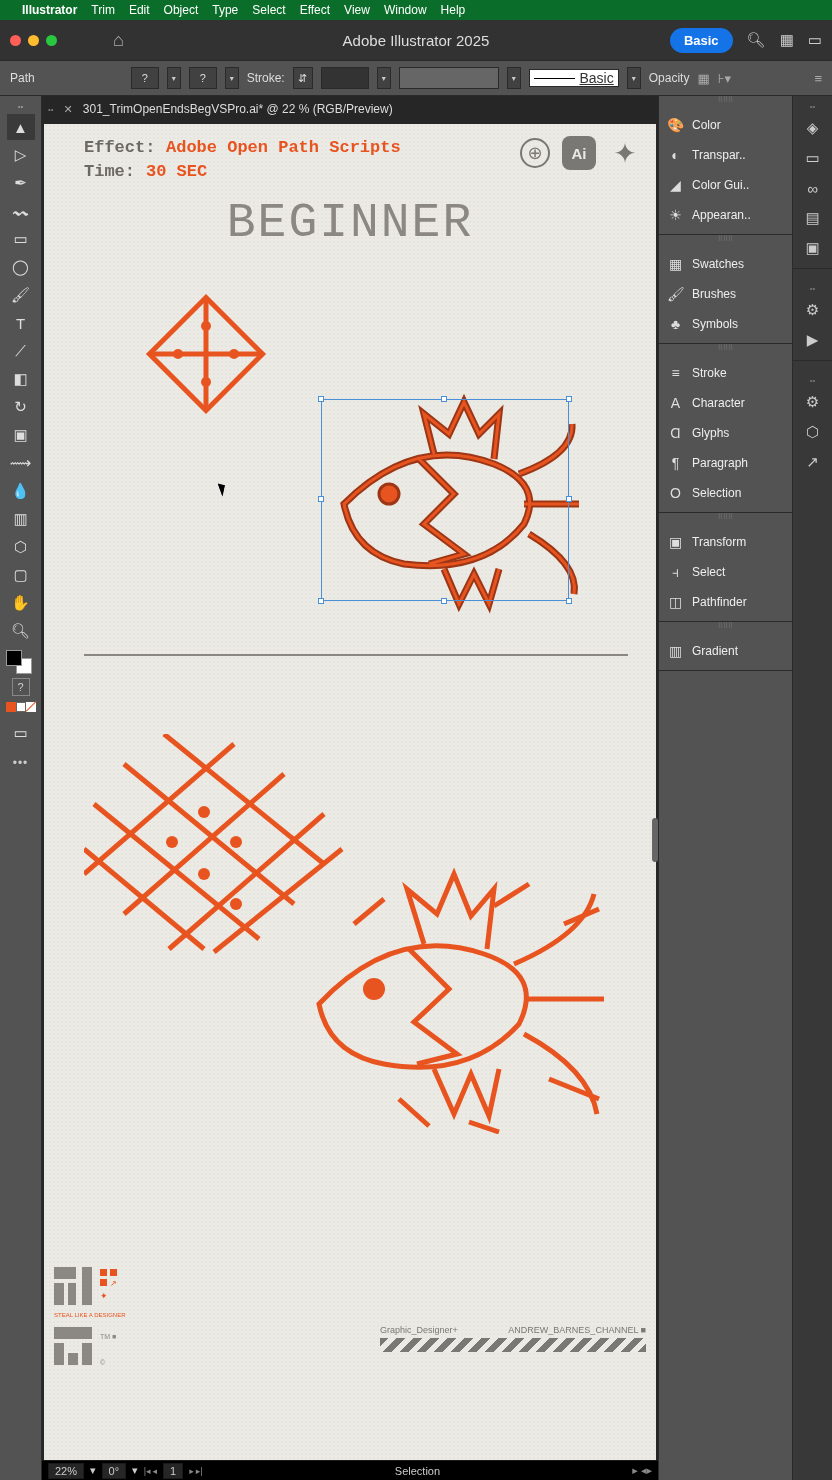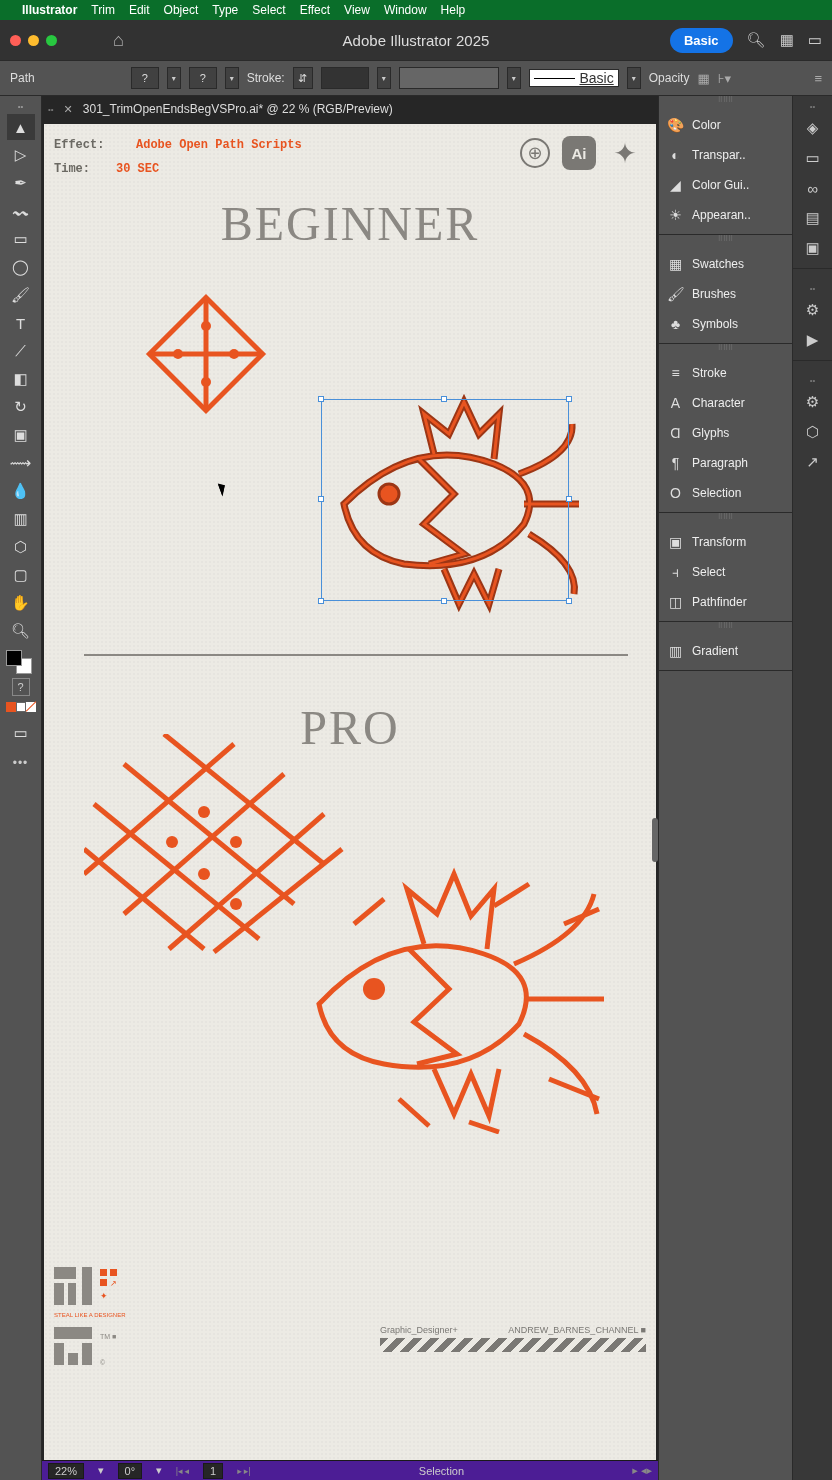--- a/index.html
+++ b/index.html
@@ -142,35 +142,35 @@
     background:#eceae4;
     margin: 2px 2px 0 2px;
     flex:1;
     position:relative;
     
     background-image: radial-gradient(circle, rgba(0,0,0,0.025) 1px, transparent 1px);
     background-size: 4px 4px;
   }
 
   
-  .hdr-line { position:absolute; font-family: "Courier New", monospace; font-weight:bold; font-size:12px;}
+  .hdr-line { position:absolute; font-family: "Courier New", monospace; font-weight:bold; font-size:17px;margin-left:30px;}
   .hdr-effect-l { color:#6b6963; left:10px; top:14px;}
   .hdr-effect-v { color:#e85420; left:92px; top:14px;}
   .hdr-time-l { color:#6b6963; left:10px; top:38px;}
   .hdr-time-v { color:#e85420; left:72px; top:38px;}
 
   .corner-icons { position:absolute; right:14px; top:12px; display:flex; gap:12px; align-items:center;}
   .ci { width:34px;height:34px; display:flex;align-items:center;justify-content:center;}
   .ci.globe { color:#7a7874; border:2px solid #7a7874; border-radius:50%; font-size:18px; width:30px;height:30px; }
   .ci.ai { background:#7a7874; color:#eceae4; border-radius:8px; font-size:15px; font-weight:700;}
   .ci.star { color:#7a7874; font-size:28px; }
 
   .big-heading {
     position:absolute; left:50%; transform:translateX(-50%);
-    color:#8b8883; font-family: Liberation Serif, serif;
+    color:#8b8883; font-family: Liberation Mono, monospace;
     letter-spacing:2px;
   }
   .bh-beginner { top:72px; font-size:48px; font-weight:400; }
   .bh-pro { top:576px; font-size:48px; font-weight:400; }
 
   .divider-hr {
     position:absolute; top:530px; left:40px; right:28px;
     height:2px; background:#8b8883;
   }
 
@@ -216,22 +216,22 @@
   .footer-right .jp{font-size:14px;color:#e85420;font-weight:700;letter-spacing:1px;}
 
   
   .canvas-edge-handle {
     position:absolute; right:-2px; top:694px;
     width:6px; height:44px; background:#666; border-radius:3px;
   }
 
   
   .statusbar {
-    height:20px; background:#4c1d95;
-    display:flex; align-items:center; gap:14px;
+    height:20px; background:#000000;
+    display:flex; align-items:center; gap:6px;
     padding:0 6px; color:#ccc; font-size:11px;
     border-top:1px solid #1a1a1a;
   }
   .statusbar .sb-box { background:#262626; border:1px solid #1a1a1a; height:16px;display:flex;align-items:center;padding:0 6px;}
   .statusbar .nav-arrows { display:flex; gap:2px; color:#888;}
   .statusbar .nav-arrows span{font-size:9px;}
   .statusbar .sel { margin-left:auto; margin-right:auto;}
   .statusbar .end-arrows{color:#888;}
 
   
@@ -433,21 +433,20 @@
         <div class="h ml"></div>
           <div class="h mr"></div>
         <div class="h bl"></div>
           <div class="h bm"></div>
           <div class="h br"></div>
       </div>
 
       <div class="cursor-arrow"></div>
 
       <div class="divider-hr"></div>
-      <div class="big-heading bh-pro">PRO</div>
 
       <div class="art" style="left:40px; top:610px;">
         <svg width="260" height="220" viewBox="0 0 260 220">
           <g stroke="#e85420" stroke-width="5" fill="none">
             <line x1="80" y1="0" x2="240" y2="130"></line>
             <line x1="40" y1="30" x2="210" y2="170"></line>
             <line x1="10" y1="70" x2="175" y2="205"></line>
             <line x1="0" y1="115" x2="120" y2="215"></line>
             <line x1="0" y1="140" x2="150" y2="10"></line>
             <line x1="40" y1="180" x2="200" y2="40"></line>

